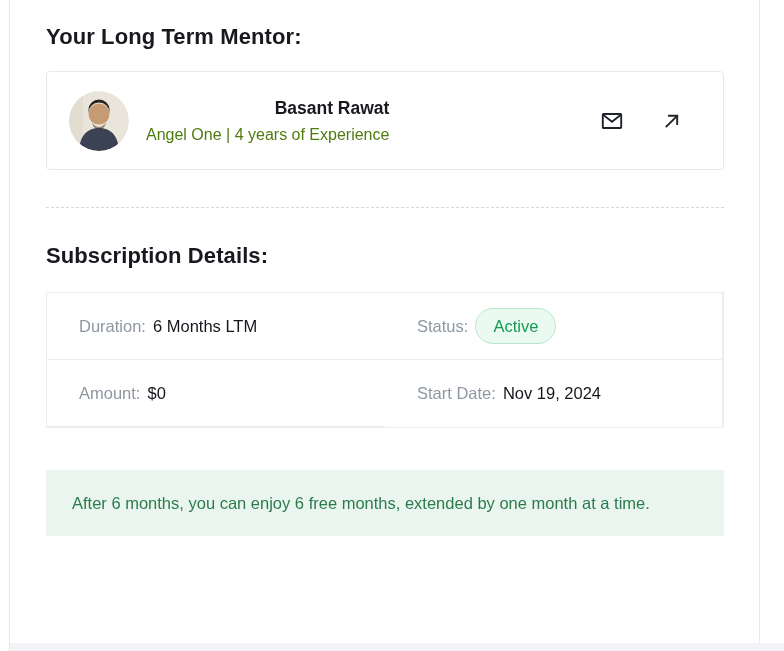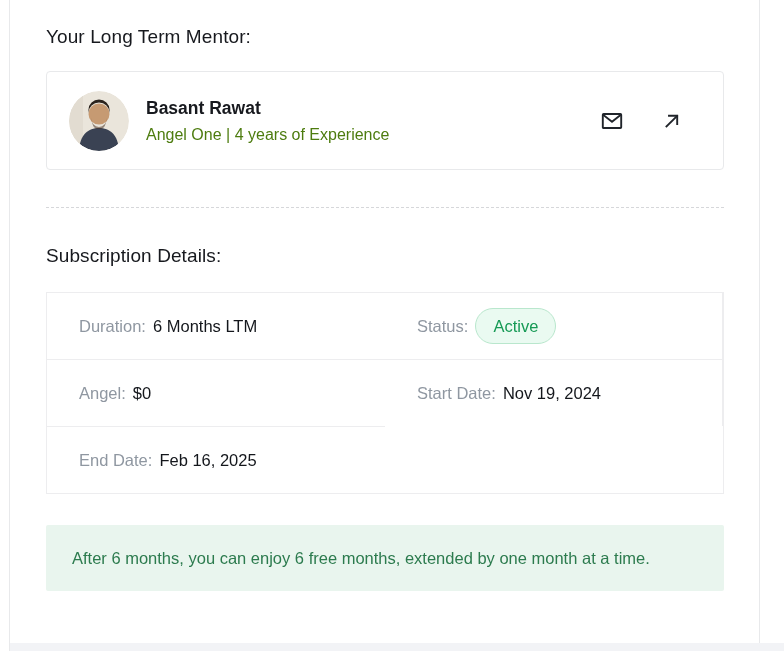--- a/index.html
+++ b/index.html
@@ -8,32 +8,32 @@
     font-family:"Liberation Sans","DejaVu Sans",sans-serif;
     -webkit-font-smoothing:antialiased;
   }
   .panel{
     position:absolute;top:0;left:9px;width:751px;height:651px;
     border-left:1px solid #e8e9eb;border-right:1px solid #e8e9eb;
     box-sizing:border-box;background:#ffffff;
     padding:28px 35px 0 36px;
   }
   .section-title{
-    margin:0;font-size:19px;font-weight:400;color:#17191e;
+    margin:0;font-size:22px;font-weight:700;color:#17191e;
     line-height:18px;letter-spacing:.1px;
   }
   
   .mentor-card{
     margin-top:25px;height:99px;box-sizing:border-box;
     border:1px solid #e8e9eb;border-radius:4px;background:#ffffff;
     display:flex;align-items:center;padding:0 42px 0 22px;
   }
   .avatar{width:60px;height:60px;border-radius:50%;overflow:hidden;flex:0 0 auto;}
   .mentor-info{margin-left:17px;min-width:0;}
-  .mentor-name{font-size:17.5px;font-weight:700;color:#17191e;line-height:20px;margin-bottom:7px;}
+  .mentor-name{font-size:17.5px;font-weight:700;color:#17191e;line-height:20px;margin-bottom:7px;text-align:right;}
   .mentor-subtitle{font-size:16px;color:#4d7c0f;line-height:19px;}
   .mentor-actions{margin-left:auto;display:flex;align-items:center;gap:39px;}
   .icon-btn{
     background:none;border:none;padding:0;margin:0;cursor:pointer;
     display:flex;align-items:center;justify-content:center;line-height:0;
   }
   
   .dashed-divider{margin-top:37px;border-top:1px dashed #d6d7da;height:0;}
   .subscription-title{margin-top:39px;}
   
@@ -57,21 +57,21 @@
     color:transparent;-webkit-text-fill-color:transparent;
   }
   .status-badge{
     display:inline-flex;align-items:center;justify-content:center;
     padding:7px 17px;border-radius:999px;
     background:#eafaf1;border:1px solid #b9e7cd;color:#169a55;
     font-size:16.5px;font-weight:500;line-height:20px;
   }
   
   .notice{
-    margin-top:31px;background:#e9f5ee;color:#2c7b4e;
+    margin-top:42px;background:#e9f5ee;color:#2c7b4e;
     padding:19px 26px;font-size:16.5px;line-height:28px;
     border-radius:2px;
   }
   
   .bottom-strip{
     position:absolute;left:10px;right:0;bottom:0;height:8px;
     background:#f2f3f6;
   }
 </style>
 </head>
@@ -134,33 +134,29 @@
       <span class="cell-label">Duration:</span>
       <span class="cell-value">6 Months LTM</span>
     </div>
 
     <div class="cell col-left row-mid">
       <span class="cell-label">Status:</span>
       <span class="status-badge">Active</span>
     </div>
 
     <div class="cell row-mid">
-      <span class="cell-label">Angel:</span>
+      <span class="cell-label">Amount:</span>
       <span class="cell-value">$0</span>
     </div>
 
     <div class="cell col-left">
       <span class="cell-label">Start Date:</span>
       <span class="cell-value">Nov 19, 2024</span>
     </div>
 
-    <div class="cell">
-      <span class="cell-label">End Date:</span>
-      <span class="cell-value">Feb 16, 2025</span>
-    </div>
 
   </div>
 
   <div class="notice">After 6 months, you can enjoy 6 free months, extended by one month at a time.</div>
 
 </div>
 
 <div class="bottom-strip"></div>
 
 </body></html>

